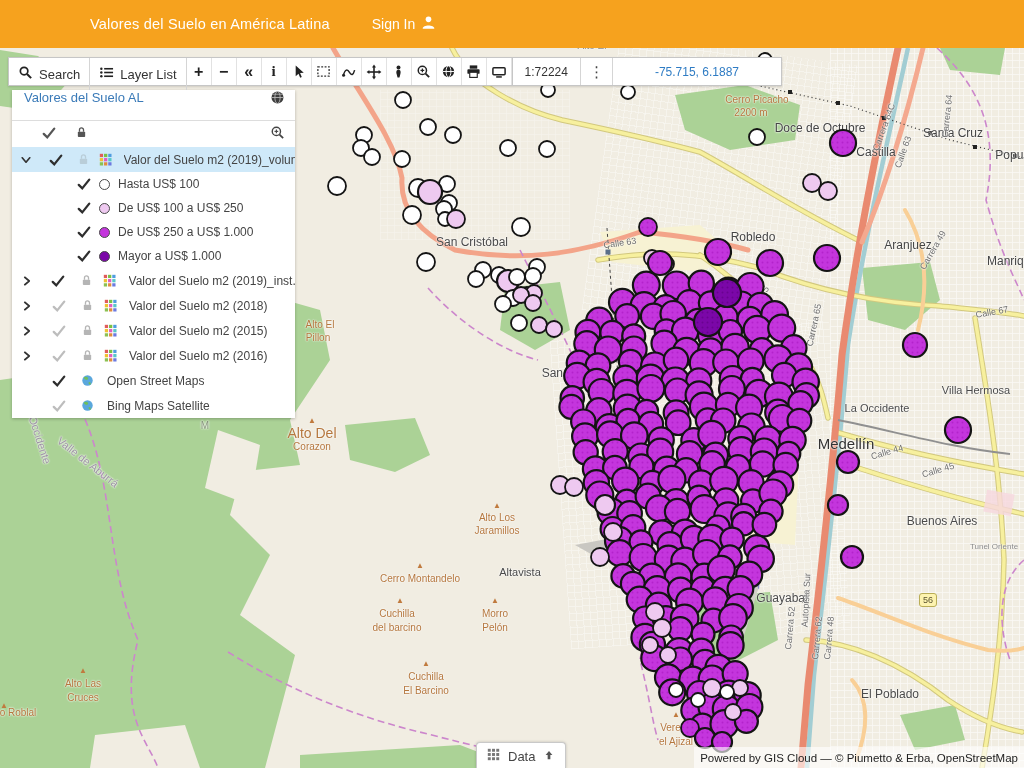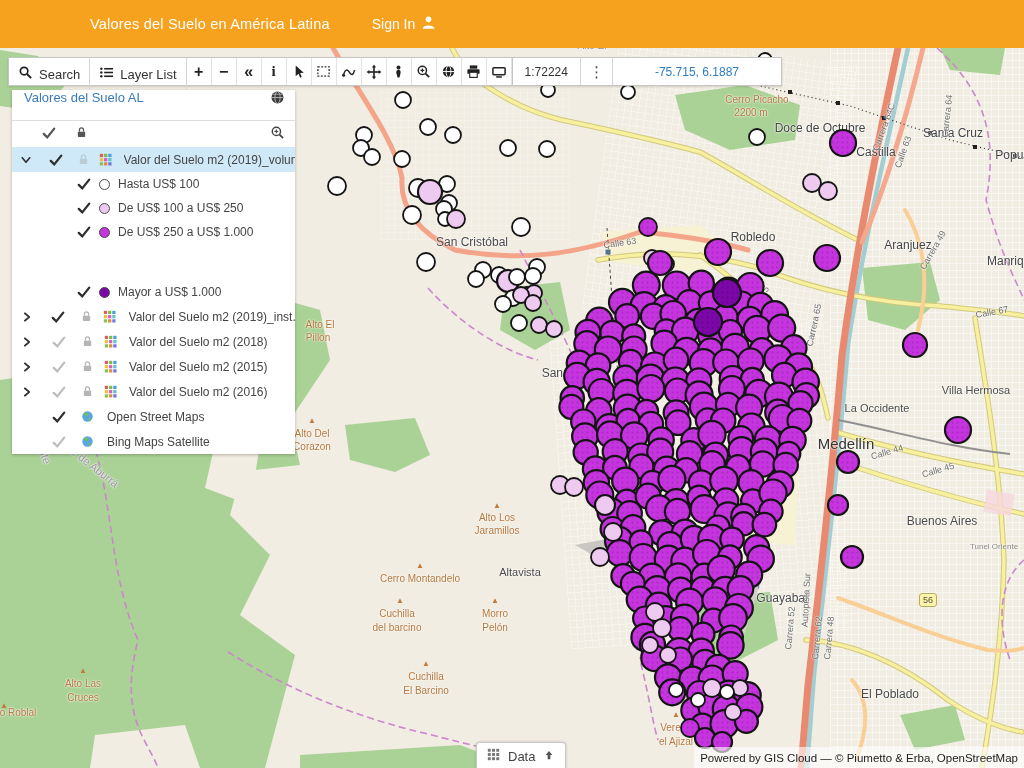--- a/index.html
+++ b/index.html
@@ -137,21 +137,21 @@
         <div class="mlabel" style="left: 570px; top: 373px; font-size: 12px; color: rgb(74, 74, 74);">San Javier</div>
         <div class="mlabel" style="left: 877px; top: 408px; font-size: 11px; color: rgb(74, 74, 74);">La Occidente</div>
         <div class="mlabel" style="left: 846px; top: 443px; font-size: 15px; color: rgb(51, 51, 51);">Medellín</div>
         <div class="mlabel" style="left: 976px; top: 390px; font-size: 11px; color: rgb(74, 74, 74);">Villa Hermosa</div>
         <div class="mlabel" style="left: 942px; top: 521px; font-size: 12px; color: rgb(74, 74, 74);">Buenos Aires</div>
         <div class="mlabel" style="left: 890px; top: 694px; font-size: 12px; color: rgb(74, 74, 74);">El Poblado</div>
         <div class="mlabel" style="left: 782px; top: 598px; font-size: 12px; color: rgb(74, 74, 74);">Guayabal</div>
         <div class="mlabel" style="left: 520px; top: 572px; font-size: 11px; color: rgb(74, 74, 74);">Altavista</div>
         <div class="mlabel" style="left: 320px; top: 324px; font-size: 10px; color: rgb(181, 119, 62);">Alto El</div>
         <div class="mlabel" style="left: 318px; top: 337px; font-size: 10px; color: rgb(181, 119, 62);">Pillon</div>
-        <div class="mlabel" style="left: 312px; top: 433px; font-size: 10px; color: rgb(181, 119, 62);">Alto Del</div>
+        <div class="mlabel" style="left: 312px; top: 433px; font-size: 14px; color: rgb(181, 119, 62);">Alto Del</div>
         <div class="mlabel" style="left: 312px; top: 446px; font-size: 10px; color: rgb(181, 119, 62);">Corazon</div>
         <div class="mlabel" style="left: 205px; top: 412px; font-size: 10px; color: rgb(133, 149, 122);">Alto Las</div>
         <div class="mlabel" style="left: 205px; top: 425px; font-size: 10px; color: rgb(133, 149, 122);">M</div>
         <div class="mlabel" style="left: 497px; top: 517px; font-size: 10px; color: rgb(181, 119, 62);">Alto Los</div>
         <div class="mlabel" style="left: 497px; top: 530px; font-size: 10px; color: rgb(181, 119, 62);">Jaramillos</div>
         <div class="mlabel" style="left: 420px; top: 578px; font-size: 10px; color: rgb(181, 119, 62);">Cerro Montandelo</div>
         <div class="mlabel" style="left: 397px; top: 613px; font-size: 10px; color: rgb(181, 119, 62);">Cuchilla</div>
         <div class="mlabel" style="left: 397px; top: 627px; font-size: 10px; color: rgb(181, 119, 62);">del barcino</div>
         <div class="mlabel" style="left: 495px; top: 613px; font-size: 10px; color: rgb(181, 119, 62);">Morro</div>
         <div class="mlabel" style="left: 495px; top: 627px; font-size: 10px; color: rgb(181, 119, 62);">Pelón</div>
@@ -687,21 +687,21 @@
         <div class="prow" style="height: 24px;">
           <span style="width: 57px;"></span>
           <span class="cell" style="width: 30px;">
             <svg width="14" height="14" viewBox="0 0 16 16">
               <path d="M2,9 L6,13 L14,3" fill="none" stroke="#2e2e2e" stroke-width="2.6" stroke-linecap="round"></path>
             </svg>
           </span>
           <span class="lswatch" style="background: rgb(196, 53, 221);"></span>
           <span class="ptext">De US$ 250 a US$ 1.000</span>
         </div>
-        <div class="prow" style="height: 24px; margin-top: 36px;">
+        <div class="prow" style="height: 24px;">
           <span style="width: 57px;"></span>
           <span class="cell" style="width: 30px;">
             <svg width="14" height="14" viewBox="0 0 16 16">
               <path d="M2,9 L6,13 L14,3" fill="none" stroke="#2e2e2e" stroke-width="2.6" stroke-linecap="round"></path>
             </svg>
           </span>
           <span class="lswatch" style="background: rgb(123, 7, 168);"></span>
           <span class="ptext">Mayor a US$ 1.000</span>
         </div>
         <div class="prow">

